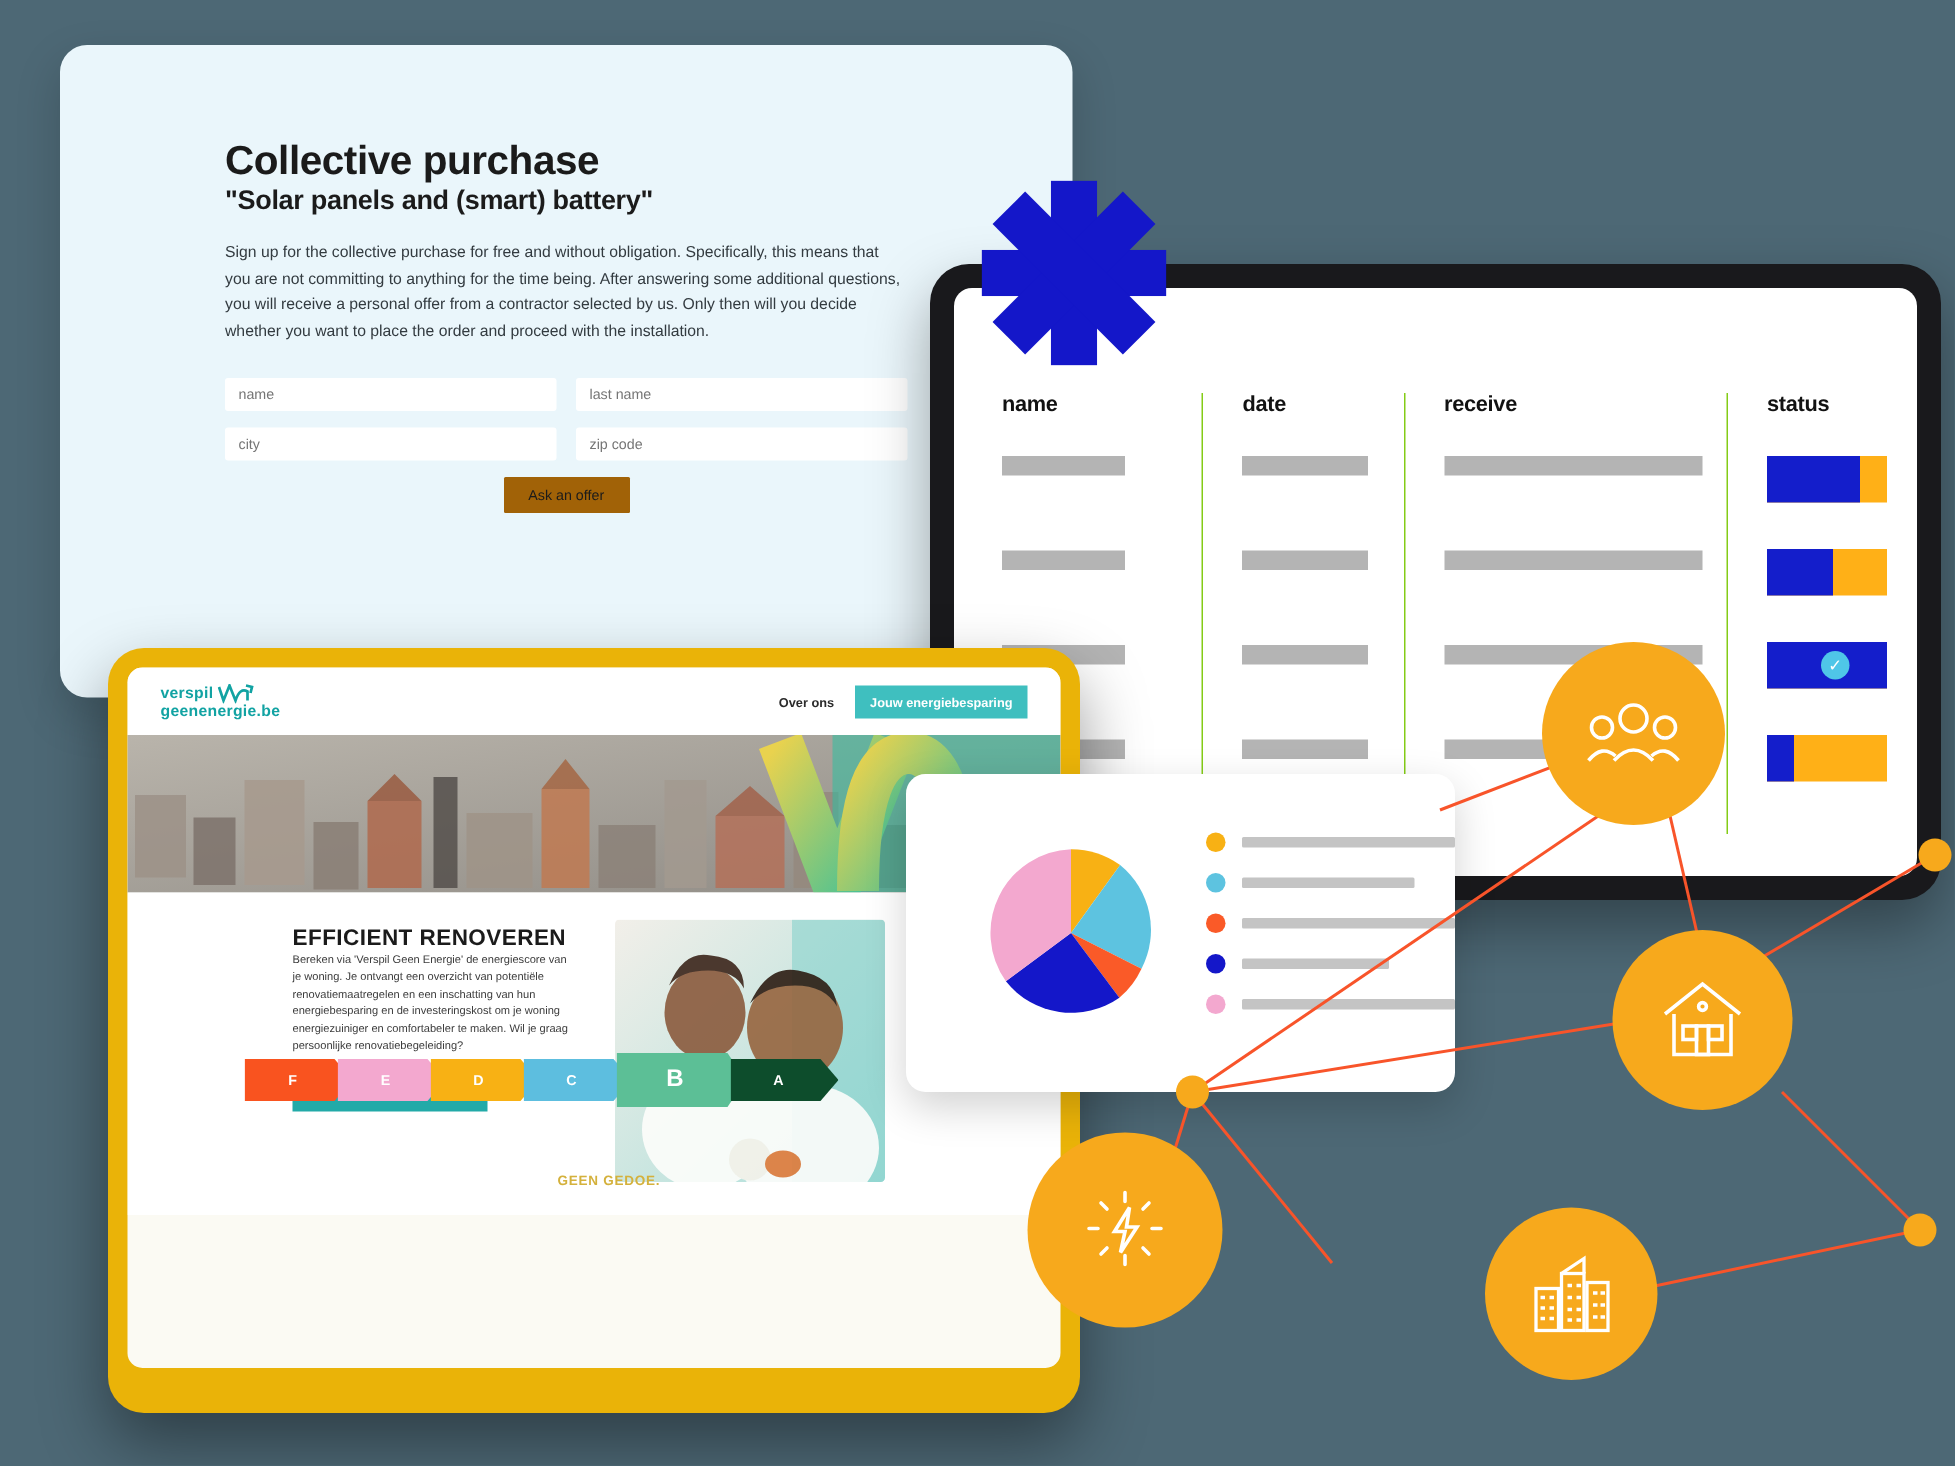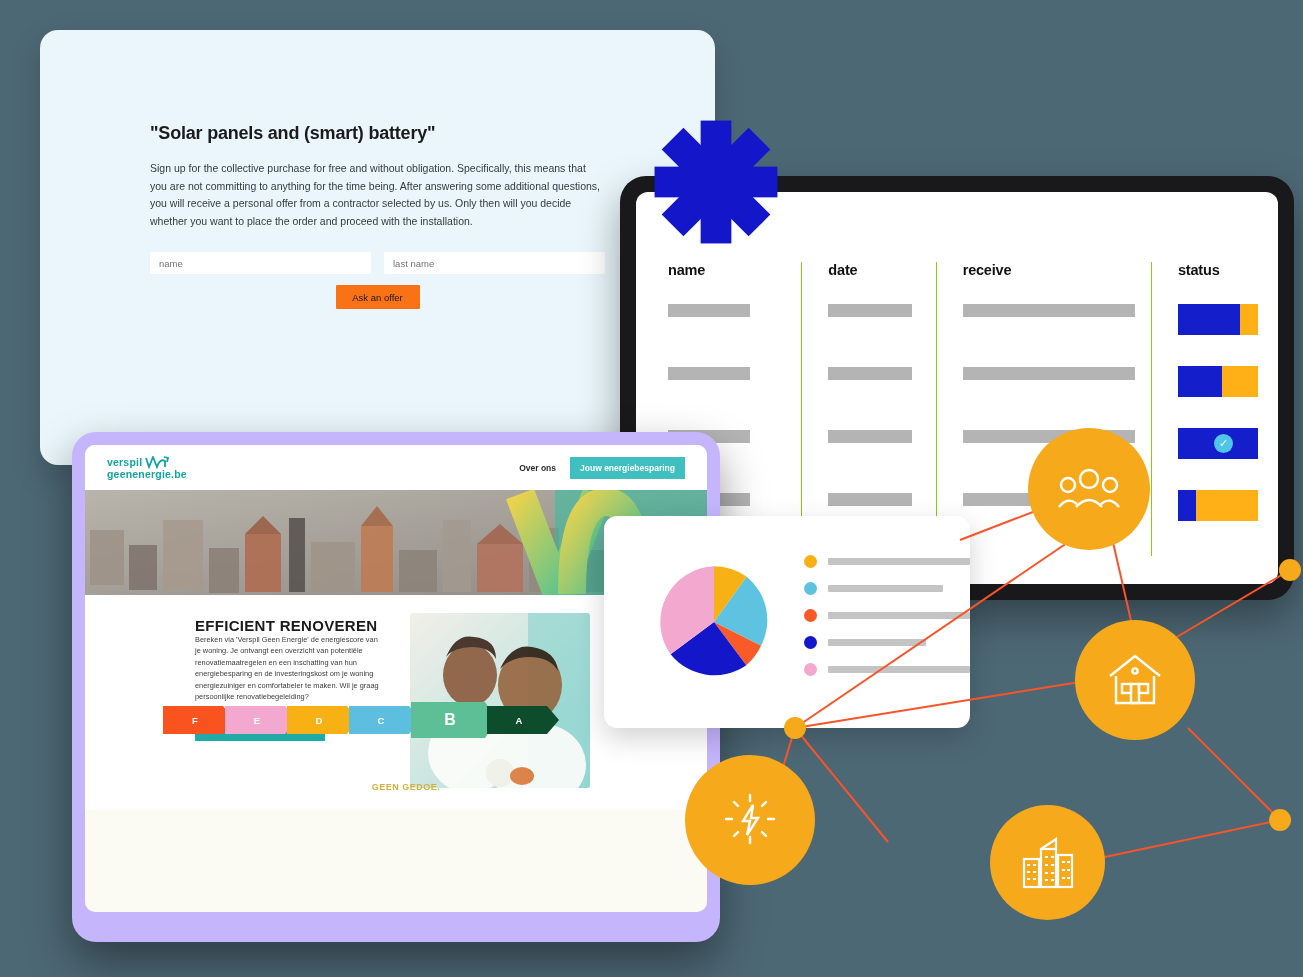--- a/index.html
+++ b/index.html
@@ -34,21 +34,21 @@
   .finput {
     height: 22px; background:#fff; border:0; border-radius:2px;
     padding: 0 9px; font-size: 9.5px; color:#5a6166;
     font-family:"Liberation Sans", sans-serif; outline:none;
   }
   .fw-half { width: 221px; }
   .fw-wide { width: 281px; }
   .fw-narrow { width: 161px; }
   .ask-btn {
     display:block; margin: 10px auto 0 auto; width: 84px; height: 24px;
-    background:#f97316; border:0; border-radius:1px;
+    background:#a16207; border:0; border-radius:1px;
     font-size:9.5px; color:#1b1b1b; cursor:pointer;
     font-family:"Liberation Sans", sans-serif;
   }
 
   
   .tablet {
     position:absolute; left:620px; top:176px; width:674px; height:424px;
     background:#19191c; border-radius:26px; padding:16px;
     box-shadow: 0 18px 40px rgba(0,0,0,.35);
   }
@@ -78,21 +78,21 @@
   }
 
   
   .asterisk {
     position:absolute; left:652px; top:118px; width:128px; height:128px; z-index:6;
   }
 
   
   .laptop {
     position:absolute; left:72px; top:432px; width:648px; height:510px;
-    background:#c4b5fd; border-radius:24px; padding:13px 13px 30px 13px;
+    background:#eab308; border-radius:24px; padding:13px 13px 30px 13px;
     box-shadow: 0 20px 45px rgba(0,0,0,.4);
     z-index:5;
   }
   .laptop-screen {
     width:100%; height:100%; background:#fbfaf3; border-radius:10px;
     position:relative; overflow:hidden;
   }
   .site-head {
     height:45px; background:#fff; display:flex; align-items:center;
     padding: 0 22px; position:relative;
@@ -159,27 +159,32 @@
   .n-house  { left:415px; top:210px; width:120px; height:120px; }
   .n-city   { left:330px; top:395px; width:115px; height:115px; }
   .n-energy { left:25px;  top:345px; width:130px; height:130px; }
 </style>
 </head>
 <body>
 
 <div class="stage">
 
   <div class="form-panel">
+    <div class="form-title">Collective purchase</div>
     <div class="form-subtitle">"Solar panels and (smart) battery"</div>
     <div class="form-body">Sign up for the collective purchase for free and without obligation. Specifically, this means that you are not committing to anything for the time being. After answering some additional questions, you will receive a personal offer from a contractor selected by us. Only then will you decide whether you want to place the order and proceed with the installation.</div>
 
     <div class="fields">
       <div class="frow">
         <input class="finput fw-half" placeholder="name" style="">
         <input class="finput fw-half" placeholder="last name" style="">
+      </div>
+      <div class="frow">
+        <input class="finput fw-half" placeholder="city" style="">
+        <input class="finput fw-half" placeholder="zip code" style="">
       </div>
       <button class="ask-btn">Ask an offer</button>
     </div>
   </div>
 
   <div class="tablet">
     <div class="tablet-screen">
       <div class="table-wrap">
         <div class="tbl">
           <div class="tcol tcol-name">

